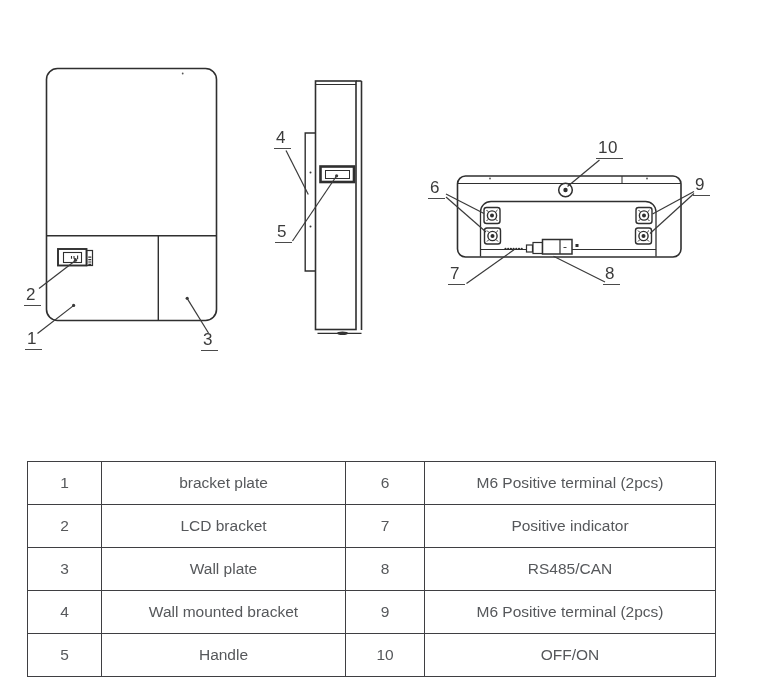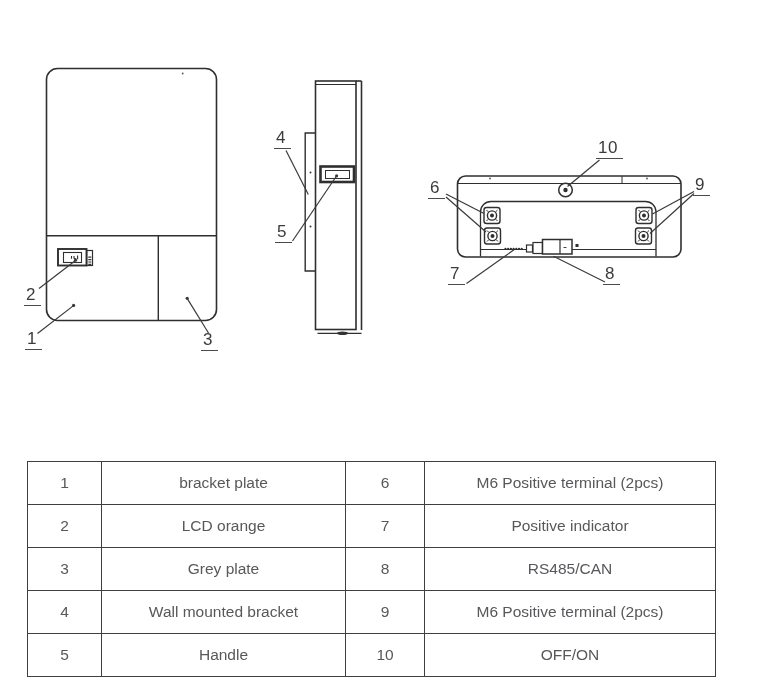--- a/index.html
+++ b/index.html
@@ -181,27 +181,27 @@
     </colgroup>
     <tbody>
       <tr>
         <td>1</td>
         <td>bracket plate</td>
         <td>6</td>
         <td>M6 Positive terminal (2pcs)</td>
       </tr>
       <tr>
         <td>2</td>
-        <td>LCD orange</td>
+        <td>LCD bracket</td>
         <td>7</td>
         <td>Positive indicator</td>
       </tr>
       <tr>
         <td>3</td>
-        <td>Grey plate</td>
+        <td>Wall plate</td>
         <td>8</td>
         <td>RS485/CAN</td>
       </tr>
       <tr>
         <td>4</td>
         <td>Wall mounted bracket</td>
         <td>9</td>
         <td>M6 Positive terminal (2pcs)</td>
       </tr>
       <tr>

